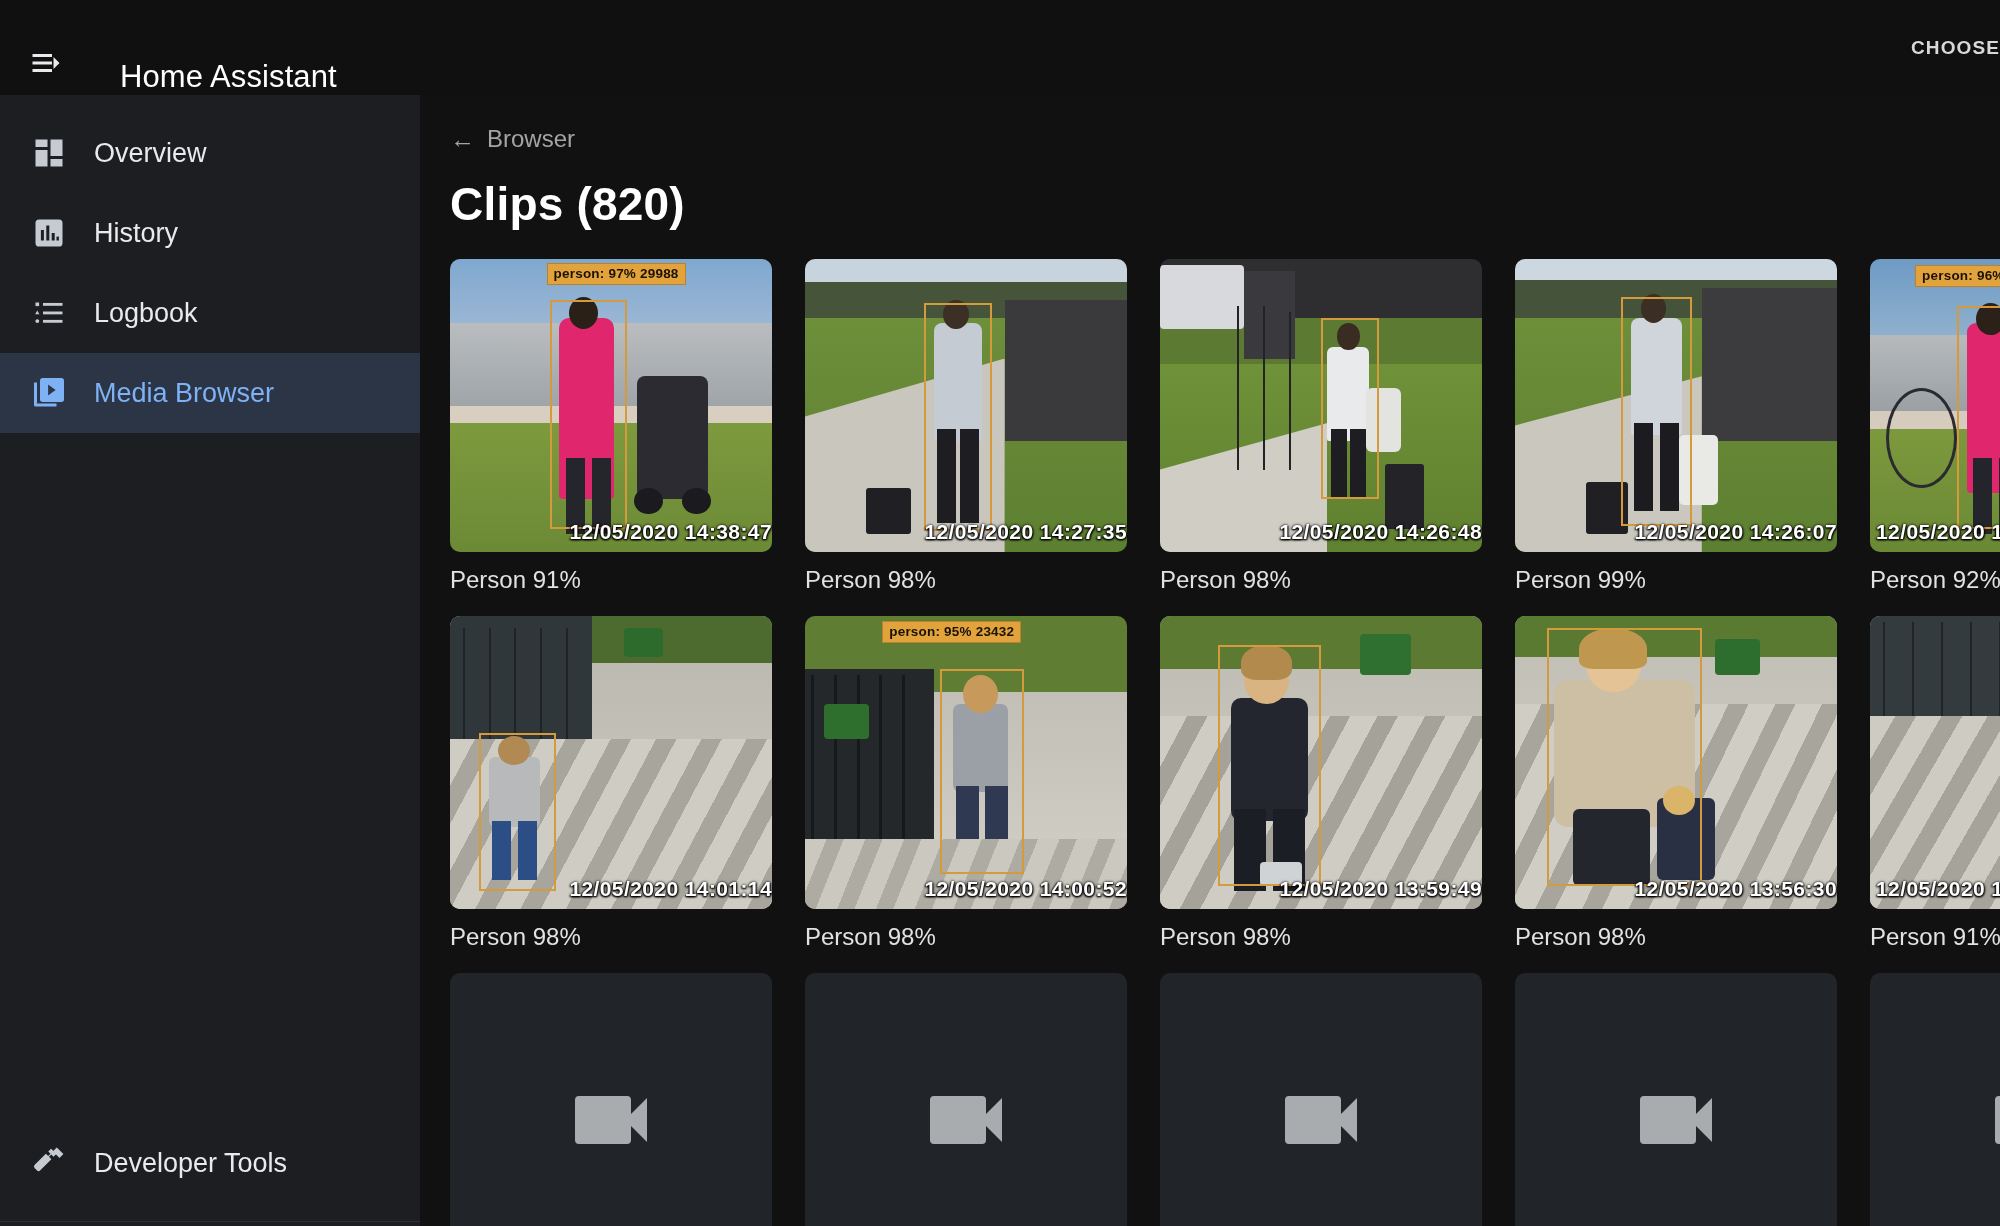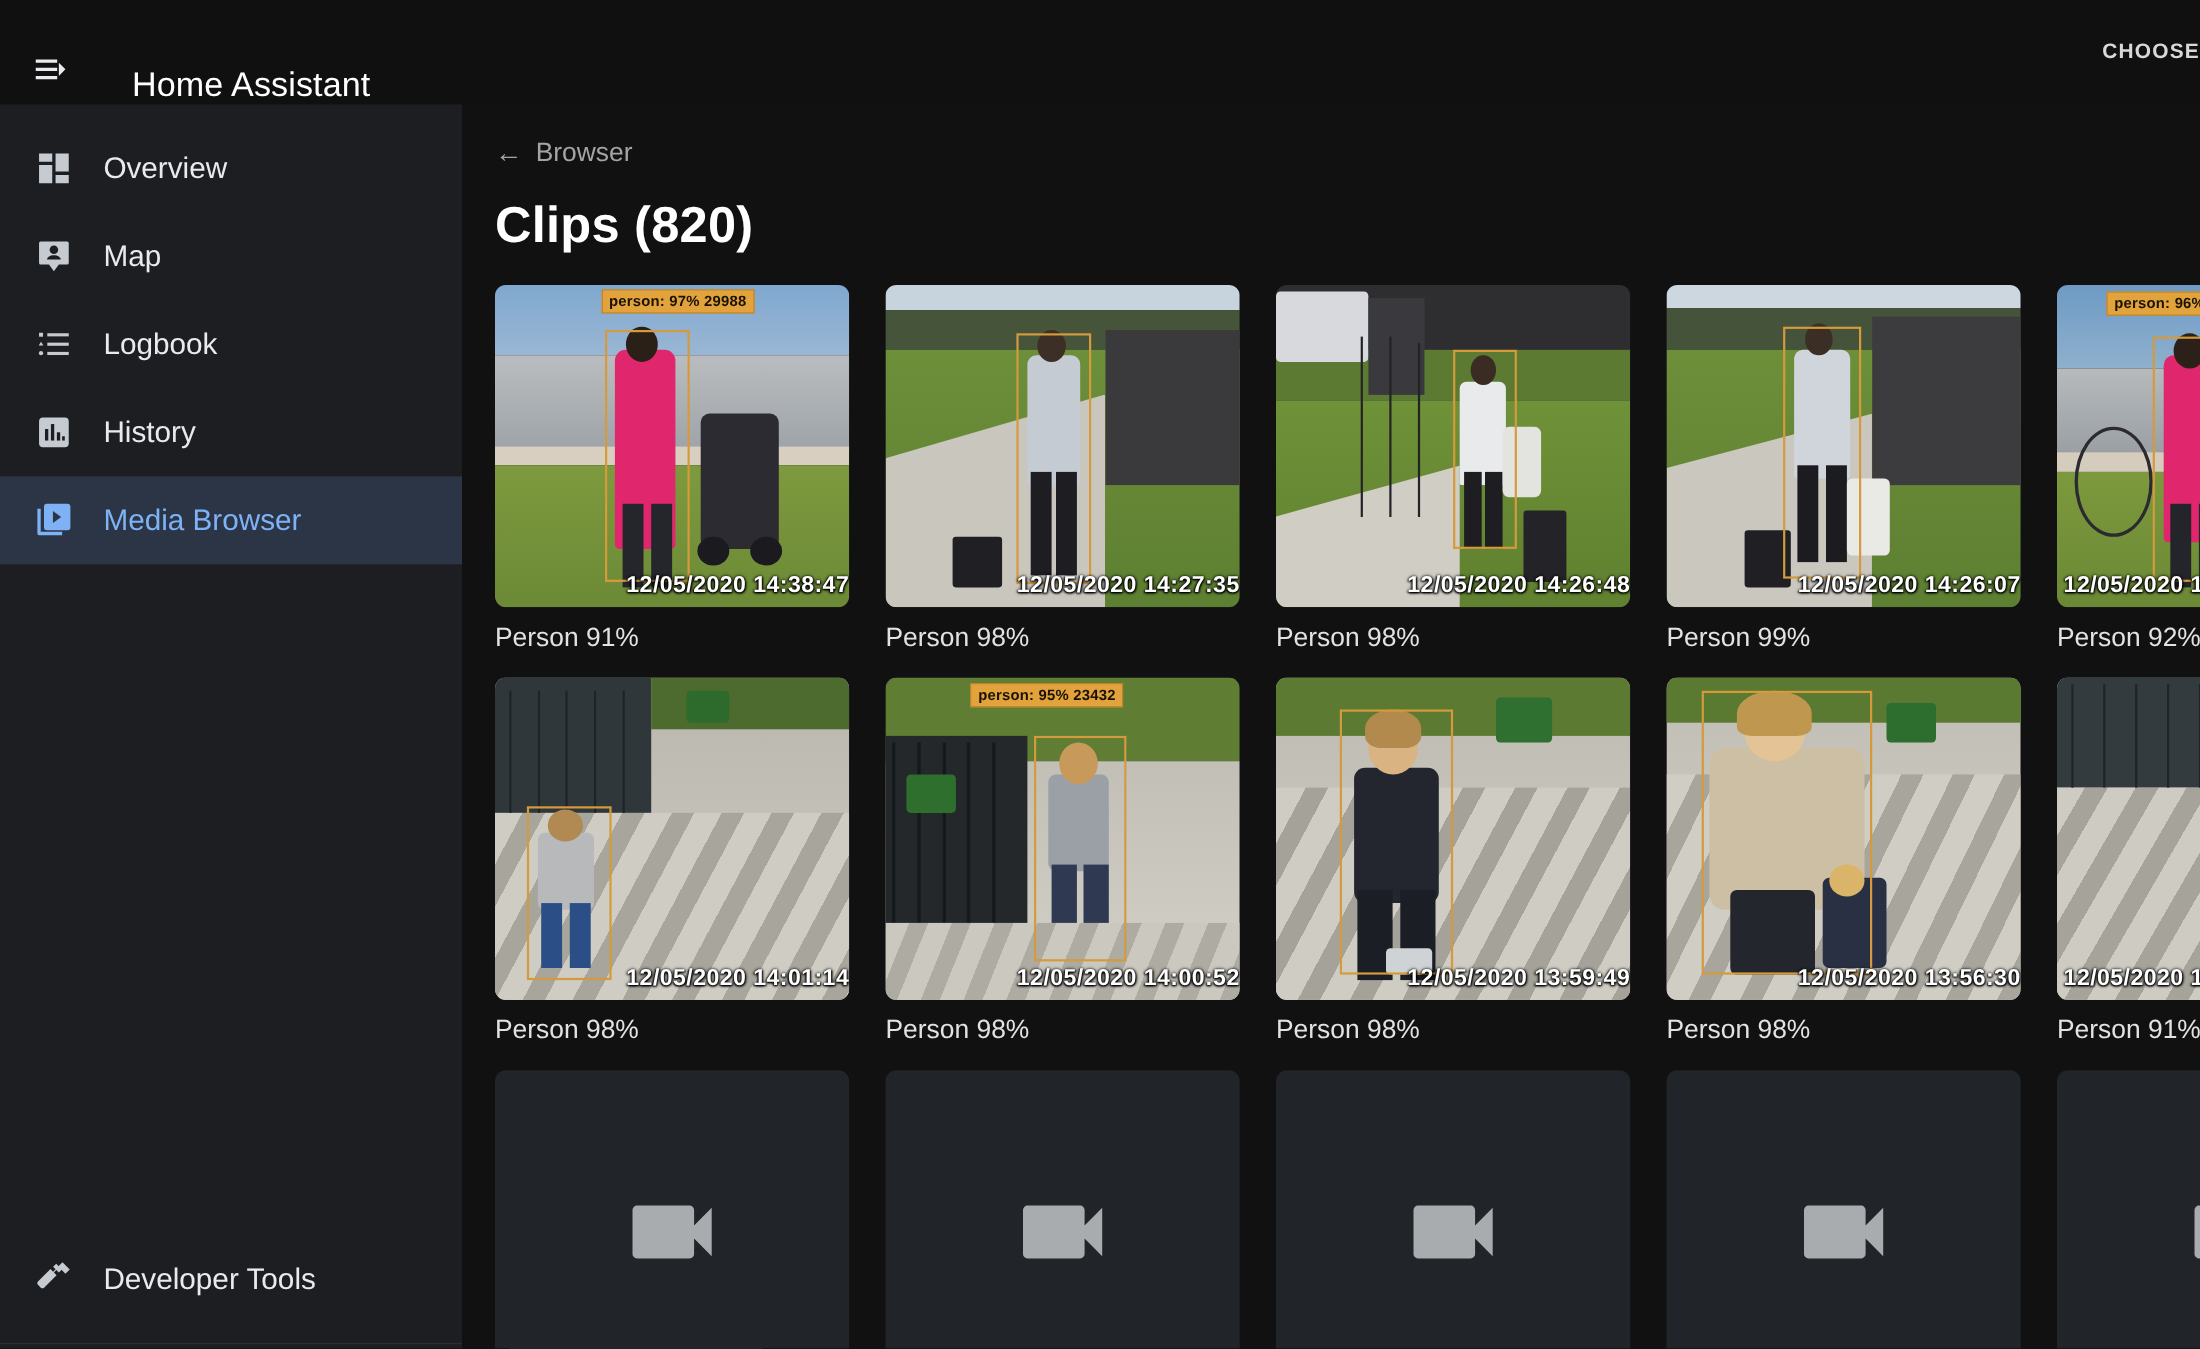--- a/index.html
+++ b/index.html
@@ -174,56 +174,46 @@
 
         <div class="nav-item">
           <span class="ico">
             <svg width="36" height="36" viewBox="0 0 24 24" fill="currentColor">
               <path d="M3 3h8v5H3V3zm0 7h8v11H3V10zm10-7h8v11h-8V3zm0 13h8v5h-8v-5z"></path>
             </svg>
           </span>
           <span class="lbl">Overview</span>
         </div>
 
+
         <div class="nav-item">
           <span class="ico">
             <svg width="36" height="36" viewBox="0 0 24 24" fill="currentColor">
-              <path d="M4 3h16a1 1 0 011 1v12a1 1 0 01-1 1h-5l-3 4-3-4H4a1 1 0 01-1-1V4a1 1 0 011-1z"></path>
-              <circle cx="12" cy="8" r="2.6" fill="#1c1e22"></circle>
-              <path d="M12 11.4c-2.3 0-4.2 1.2-4.2 2.6h8.4c0-1.4-1.9-2.6-4.2-2.6z" fill="#1c1e22"></path>
+              <rect x="3" y="3" width="18" height="18" rx="2.4"></rect>
+              <rect x="6.6" y="10" width="2" height="7" fill="#1c1e22"></rect>
+              <rect x="10.2" y="7" width="2" height="10" fill="#1c1e22"></rect>
+              <rect x="13.8" y="12" width="2" height="5" fill="#1c1e22"></rect>
+              <rect x="17" y="14.4" width="1.6" height="2.6" fill="#1c1e22"></rect>
             </svg>
           </span>
-          <span class="lbl">Map</span>
+          <span class="lbl">History</span>
         </div>
 
         <div class="nav-item">
           <span class="ico">
             <svg width="36" height="36" viewBox="0 0 24 24" fill="currentColor">
               <rect x="3" y="5" width="2.4" height="2.4"></rect>
                 <rect x="8" y="5.3" width="13" height="1.9"></rect>
               <path d="M4.2 10.4l1.4 2.4H2.8z"></path>
                 <rect x="8" y="11" width="13" height="1.9"></rect>
               <circle cx="4.2" cy="17.4" r="1.3"></circle>
                 <rect x="8" y="16.6" width="13" height="1.9"></rect>
             </svg>
           </span>
           <span class="lbl">Logbook</span>
-        </div>
-
-        <div class="nav-item">
-          <span class="ico">
-            <svg width="36" height="36" viewBox="0 0 24 24" fill="currentColor">
-              <rect x="3" y="3" width="18" height="18" rx="2.4"></rect>
-              <rect x="6.6" y="10" width="2" height="7" fill="#1c1e22"></rect>
-              <rect x="10.2" y="7" width="2" height="10" fill="#1c1e22"></rect>
-              <rect x="13.8" y="12" width="2" height="5" fill="#1c1e22"></rect>
-              <rect x="17" y="14.4" width="1.6" height="2.6" fill="#1c1e22"></rect>
-            </svg>
-          </span>
-          <span class="lbl">History</span>
         </div>
 
         <div class="nav-item active">
           <span class="ico">
             <svg width="36" height="36" viewBox="0 0 24 24" fill="currentColor">
               <path d="M2 5v15a1 1 0 001 1h14v-2H4V5H2z"></path>
               <rect x="6" y="2" width="16" height="16" rx="1.8"></rect>
               <path d="M11.4 6.4l5 3.6-5 3.6V6.4z" fill="#2b3546"></path>
             </svg>
           </span>

